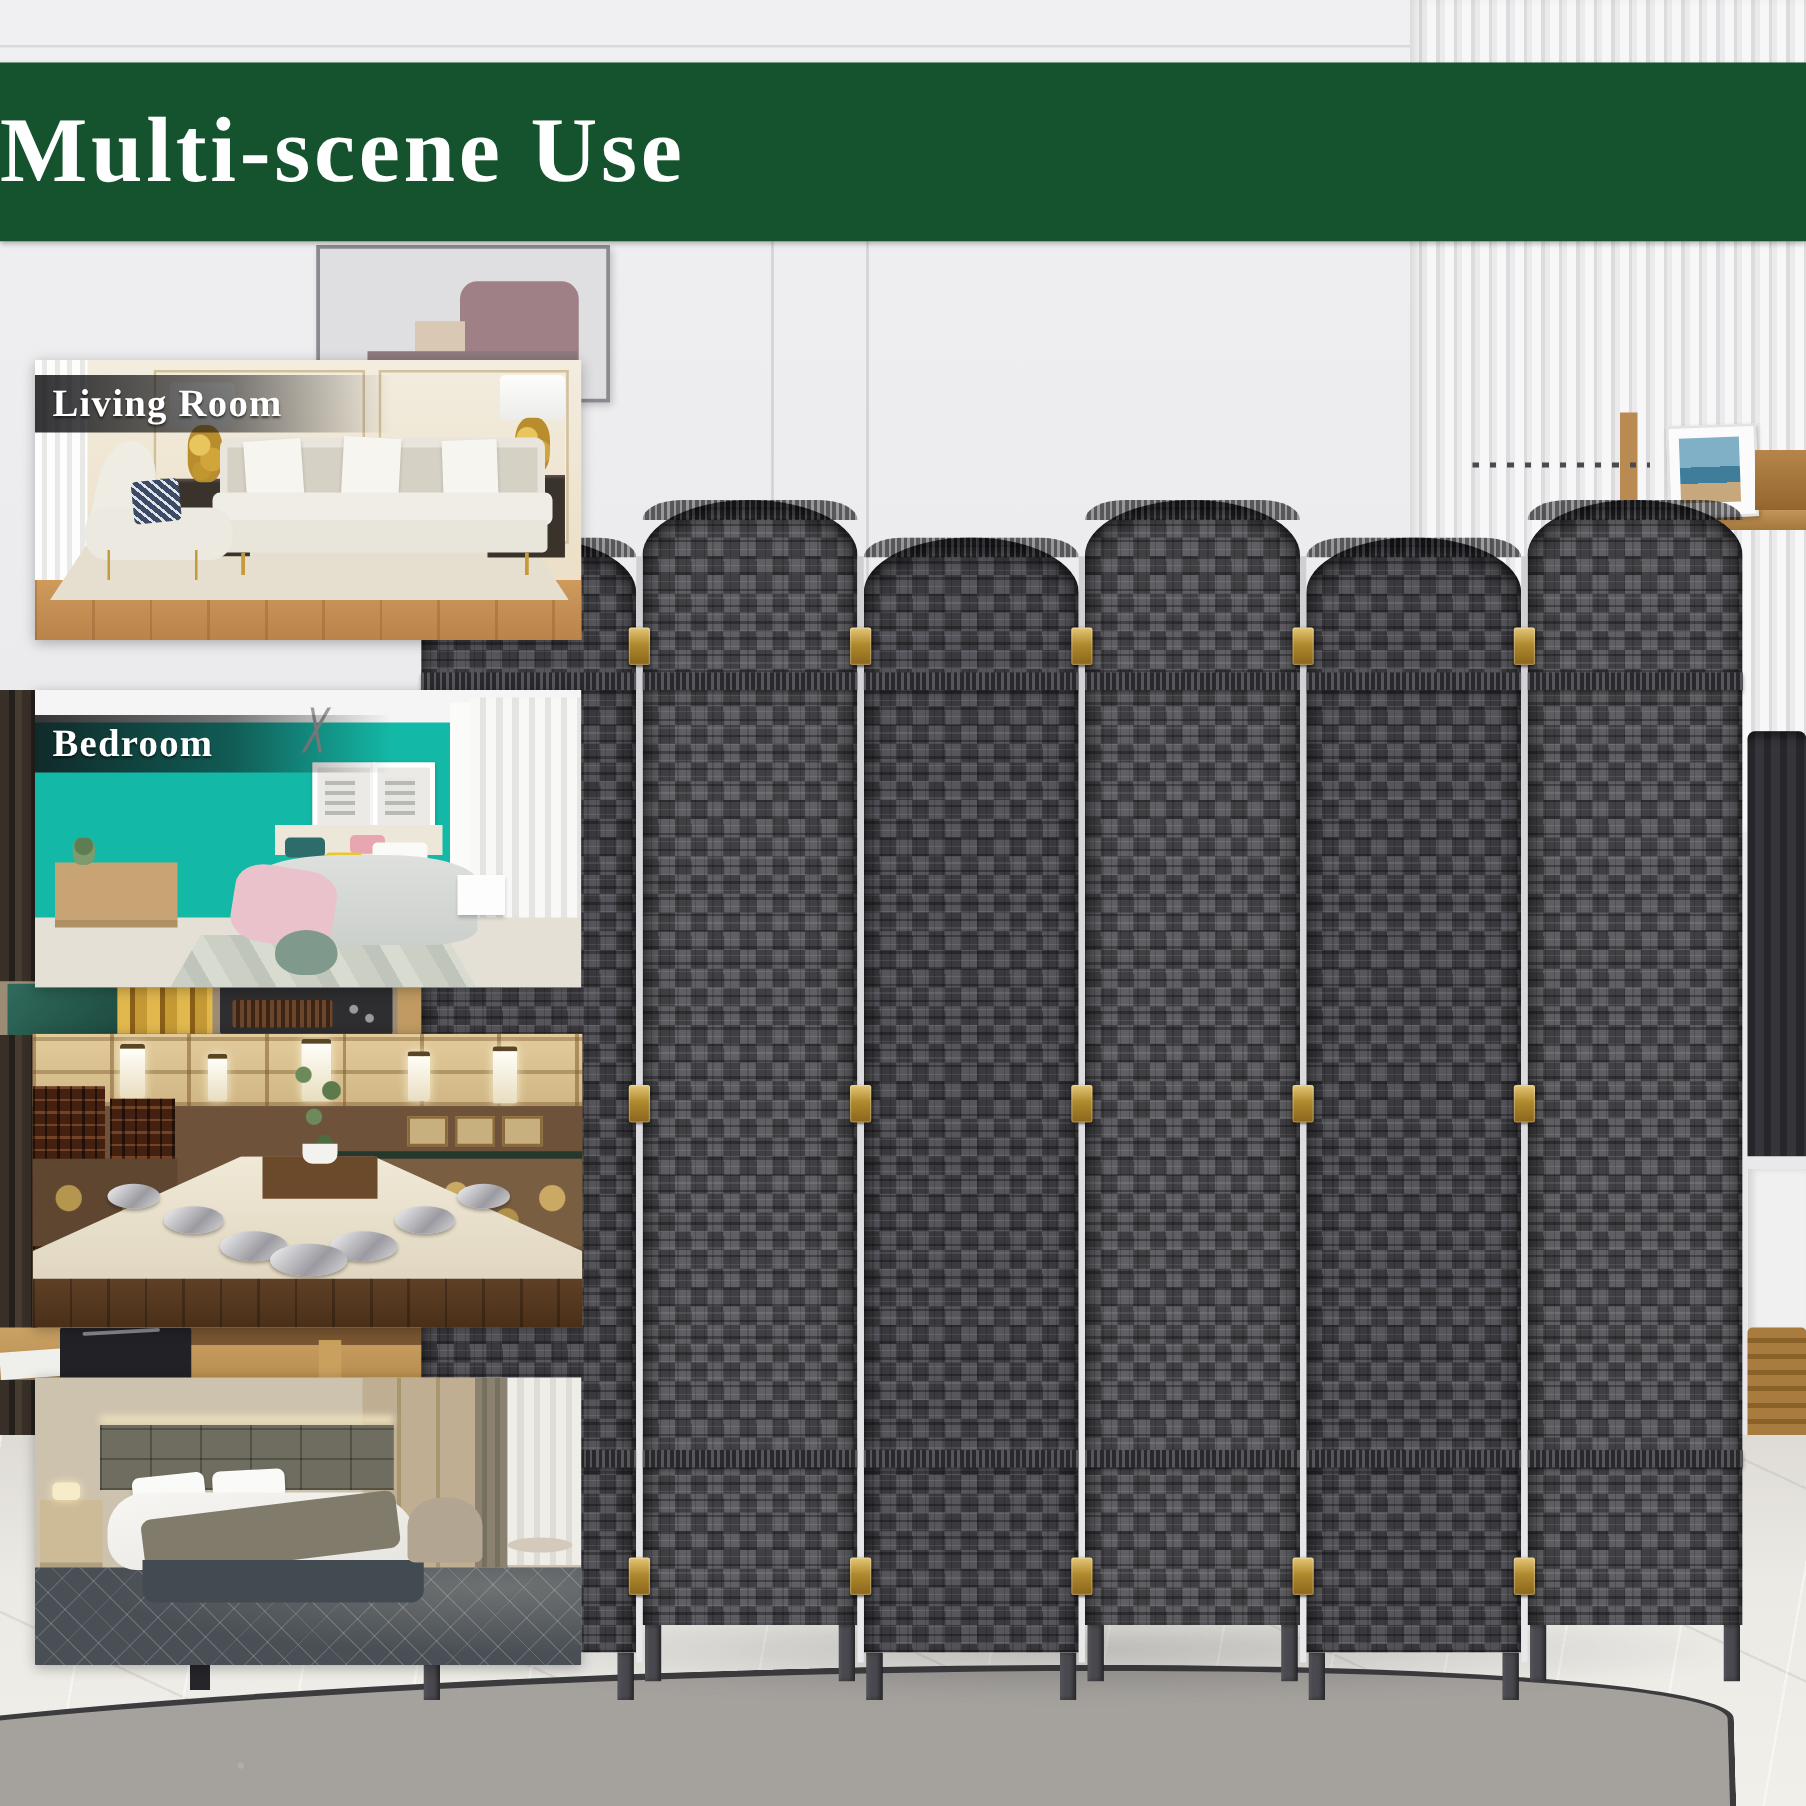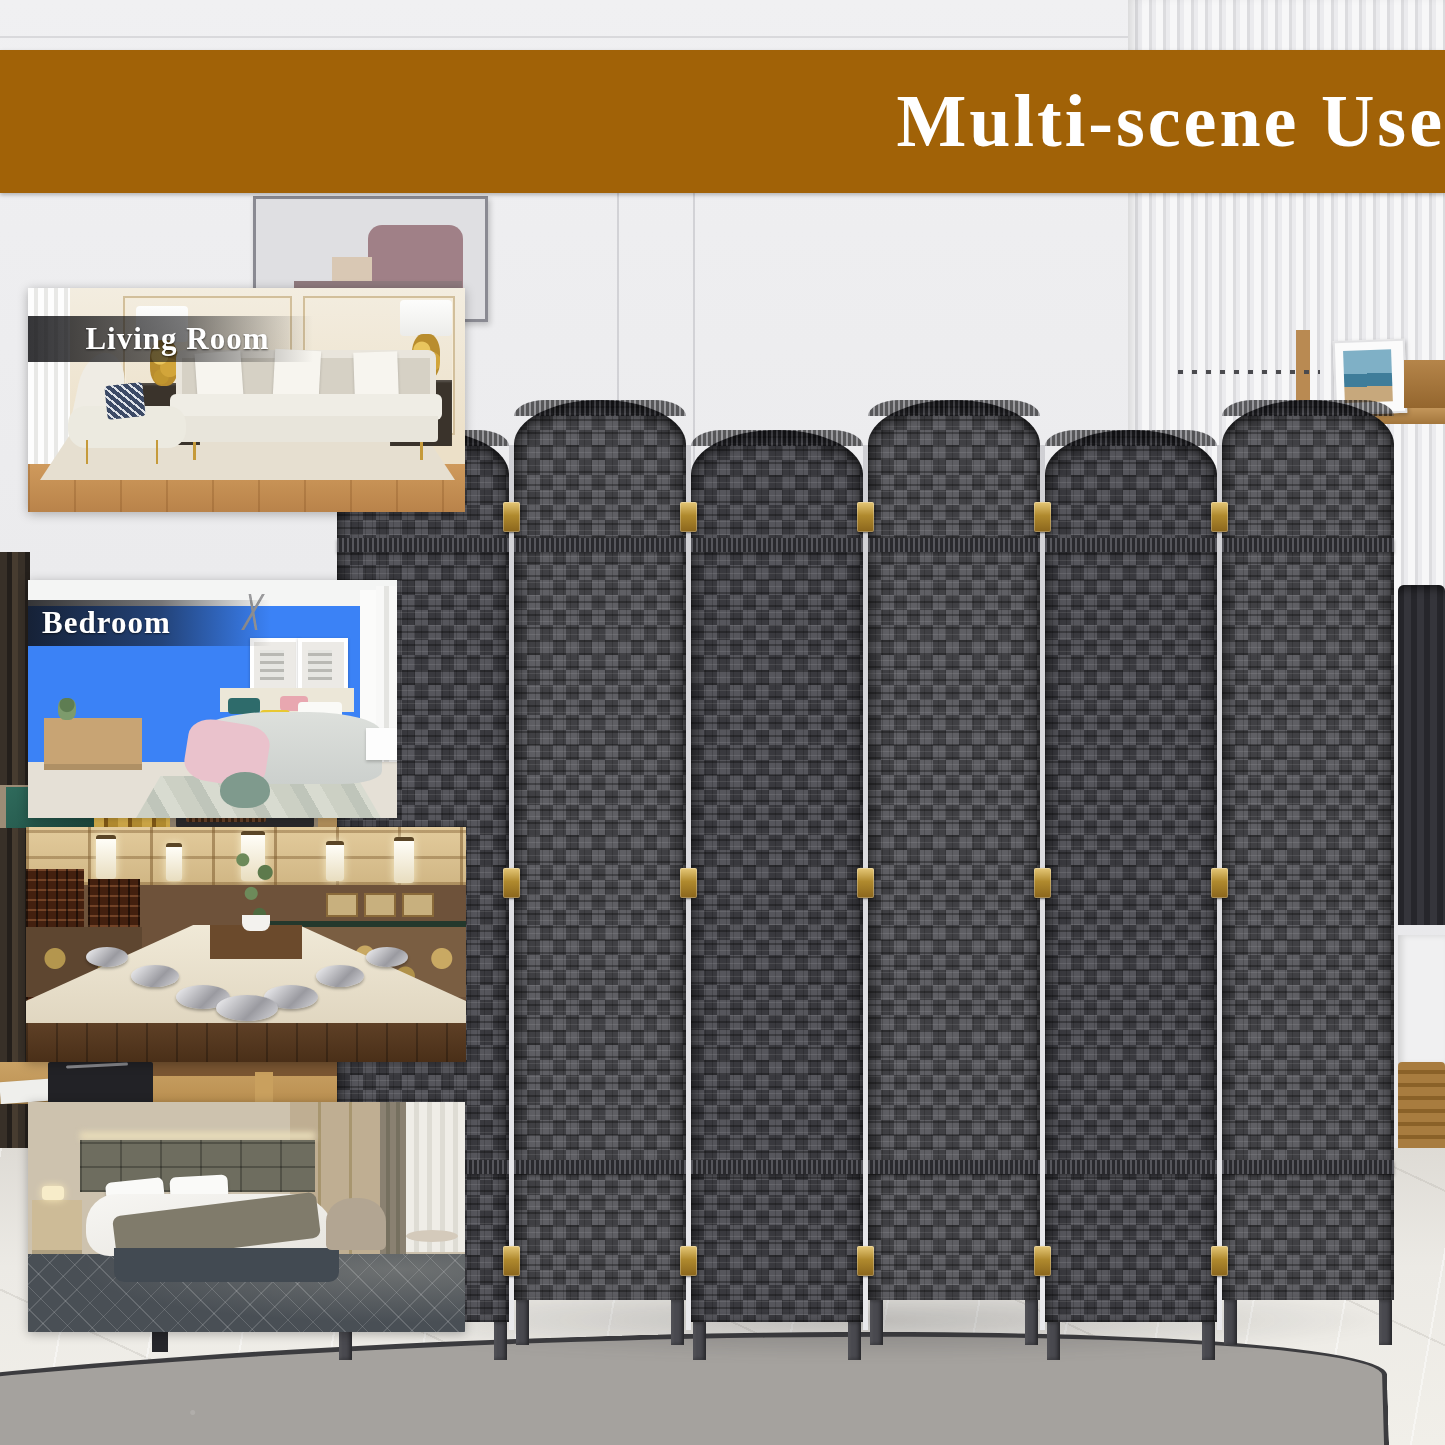--- a/index.html
+++ b/index.html
@@ -93,28 +93,28 @@
   .gap{position:absolute;top:445px;height:885px;width:5px;background:linear-gradient(180deg,#cfcfd3,#e9e9ec);}
   .g1{left:172px;} .g2{left:349px;} .g3{left:526px;} .g4{left:703px;} .g5{left:880px;}
   .hinge{position:absolute;left:-6px;width:17px;height:30px;border-radius:2px;
     background:linear-gradient(180deg,#e6c878,#b08a2e 45%,#8a651c);
     box-shadow:0 1px 2px rgba(0,0,0,.5),inset 0 0 0 1px rgba(255,255,255,.25);}
   .h1{top:57px;} .h2{top:423px;} .h3{top:801px;}
 
   
   .card{position:absolute;overflow:hidden;z-index:20;box-shadow:0 2px 10px rgba(0,0,0,.28);}
   .card-lr{left:28px;top:288px;width:437px;height:224px;background:#ece0c8;}
-  .card-br{left:28px;top:552px;width:369px;height:238px;background:#3b82f6;margin-top:28px;}
+  .card-br{left:28px;top:552px;width:437px;height:238px;background:#14b8a6;}
   .card-rs{left:26px;top:827px;width:440px;height:235px;background:#6e523a;}
   .card-ht{left:28px;top:1102px;width:437px;height:230px;background:#cdc2ae;}
   .label-box{position:absolute;left:0;height:46px;width:62%;line-height:46px;padding-left:14px;
     color:#fff;font-size:31px;font-weight:bold;letter-spacing:1px;white-space:nowrap;
     background:linear-gradient(90deg,rgba(15,15,18,.84) 0%,rgba(15,15,18,.55) 55%,rgba(15,15,18,0) 100%);
     text-shadow:0 1px 2px rgba(0,0,0,.6);z-index:30;}
-  .lb-lr{top:28px;text-align:center;} .lb-br{top:20px;} .lb-rs{top:32px;} .lb-ht{top:28px;}
+  .lb-lr{top:12px;} .lb-br{top:20px;} .lb-rs{top:32px;} .lb-ht{top:28px;}
 
   
   .lr-wall{inset:0;background:linear-gradient(180deg,#f3ede0,#ece0c8 70%);}
   .lr-mold{border:2px solid #d2bf9b;box-shadow:inset 0 0 0 1px #f5ecd9;}
   .lr-m1{left:95px;top:8px;width:165px;height:135px;} .lr-m2{left:275px;top:8px;width:148px;height:135px;}
   .lr-curtain{left:0;top:0;width:42px;height:176px;background:repeating-linear-gradient(90deg,#fdfdfd 0 6px,#e8e8e6 6px 10px);}
   .lr-floor{left:0;top:176px;width:437px;height:48px;
     background:repeating-linear-gradient(90deg,rgba(120,70,25,.25) 0 2px,transparent 2px 46px),linear-gradient(180deg,#cf9a5c,#b9834a);}
   .lr-rug{left:12px;top:148px;width:415px;height:44px;background:#e6dfd0;clip-path:polygon(7% 0,93% 0,100% 100%,0 100%);}
   .lr-table{background:#3a332b;box-shadow:inset 0 2px 2px rgba(255,255,255,.15);}
@@ -226,22 +226,22 @@
   .ht-runner{left:86px;top:102px;width:205px;height:46px;background:#807b6b;transform:rotate(-7deg);border-radius:8px;}
   .ht-base{left:86px;top:146px;width:225px;height:34px;background:#424a52;border-radius:0 0 10px 10px;}
   .ht-armchair{left:298px;top:96px;width:60px;height:52px;background:#b2a592;border-radius:45% 45% 10% 10%;}
   .ht-sidetable{left:378px;top:128px;width:52px;height:12px;background:#d4cabb;border-radius:50%;box-shadow:0 26px 0 -10px #c3b9a8;}
   .ht-carpet{left:0;top:152px;width:437px;height:78px;
     background:repeating-linear-gradient(45deg,rgba(255,255,255,.16) 0 1px,transparent 1px 16px),
                repeating-linear-gradient(-45deg,rgba(255,255,255,.13) 0 1px,transparent 1px 19px),
                radial-gradient(ellipse at 85% 20%,rgba(220,215,200,.25),transparent 60%),#494f55;}
 
   
-  .banner{left:0;top:50px;width:1445px;height:143px;background:#a16207;z-index:40;
-    display:flex;align-items:center;justify-content:flex-end;box-shadow:0 2px 4px rgba(0,0,0,.25);}
+  .banner{left:0;top:50px;width:1445px;height:143px;background:#14532d;z-index:40;
+    display:flex;align-items:center;justify-content:flex-start;box-shadow:0 2px 4px rgba(0,0,0,.25);}
   .banner-title{color:#ffffff;font-size:74px;font-weight:bold;letter-spacing:3px;}
 </style>
 </head>
 <body>
 
 <div class="stage">
 
   <div class="abs wall"></div>
   <div class="abs crown"></div>
   <div class="abs flute"></div>

